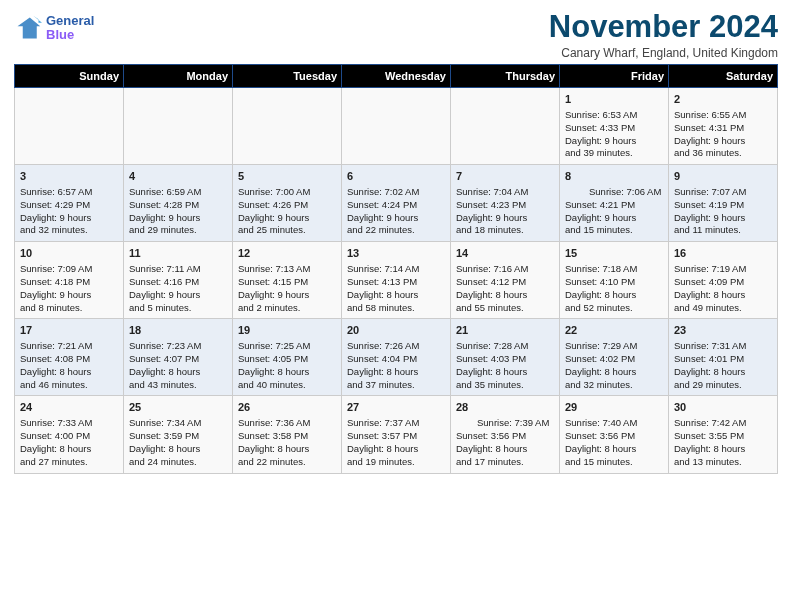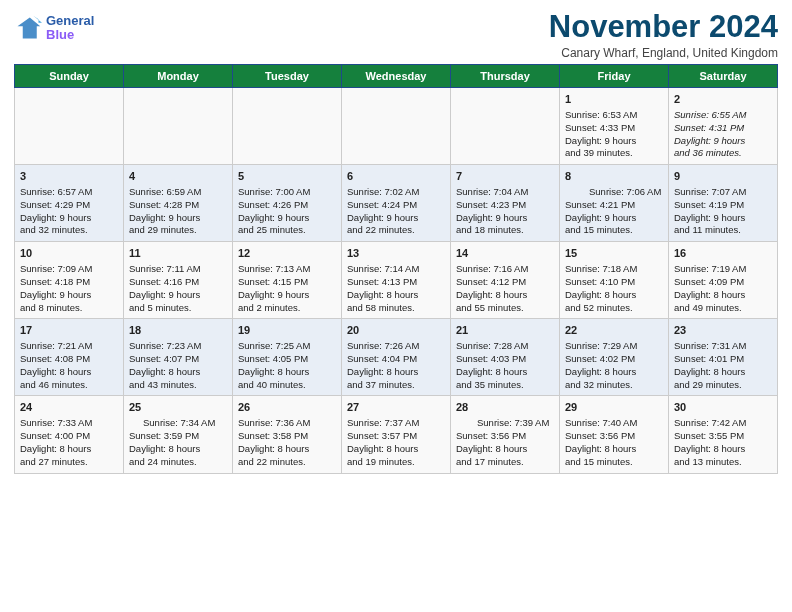--- a/index.html
+++ b/index.html
@@ -49,26 +49,26 @@
       font-size: 12px;
       color: #444;
       margin-top: 2px;
     }
     table {
       width: 100%;
       border-collapse: collapse;
       table-layout: fixed;
     }
     thead tr th {
-      background: #15803d;
+      background: #000000;
       color: #fff;
       font-size: 11px;
       font-weight: bold;
       padding: 5px 4px;
-      text-align: center;
+      text-align: right;
       border: 1px solid #1e4a8a;
     }
     tbody tr {
       height: 75px;
     }
     tbody tr:nth-child(odd) {
       background: #f9f9f9;
     }
     tbody tr:nth-child(even) {
       background: #e8eef6;
@@ -135,21 +135,21 @@
     <tr>
           <td class="empty"></td>
           <td class="empty"></td>
           <td class="empty"></td>
           <td class="empty"></td>
           <td class="empty"></td>
           <td><span class="day-num">1</span><span style="white-space: pre-line;">Sunrise: 6:53 AM
 Sunset: 4:33 PM
 Daylight: 9 hours
 and 39 minutes.</span></td>
-          <td><span class="day-num">2</span><span style="white-space: pre-line; font-style: italic;">Sunrise: 6:55 AM
+          <td><span class="day-num">2</span><span style="white-space: pre-line;">Sunrise: 6:55 AM
 Sunset: 4:31 PM
 Daylight: 9 hours
 and 36 minutes.</span></td>
         </tr>
         <tr>
           <td><span class="day-num">3</span><span style="white-space: pre-line;">Sunrise: 6:57 AM
 Sunset: 4:29 PM
 Daylight: 9 hours
 and 32 minutes.</span></td>
           <td><span class="day-num">4</span><span style="white-space: pre-line;">Sunrise: 6:59 AM
@@ -235,21 +235,21 @@
           <td><span class="day-num">23</span><span style="white-space: pre-line;">Sunrise: 7:31 AM
 Sunset: 4:01 PM
 Daylight: 8 hours
 and 29 minutes.</span></td>
         </tr>
         <tr>
           <td><span class="day-num">24</span><span style="white-space: pre-line;">Sunrise: 7:33 AM
 Sunset: 4:00 PM
 Daylight: 8 hours
 and 27 minutes.</span></td>
-          <td><span class="day-num">25</span><span style="white-space: pre-line; margin-left: 14px;">Sunrise: 7:34 AM
+          <td><span class="day-num">25</span><span style="white-space: pre-line;">Sunrise: 7:34 AM
 Sunset: 3:59 PM
 Daylight: 8 hours
 and 24 minutes.</span></td>
           <td><span class="day-num">26</span><span style="white-space: pre-line;">Sunrise: 7:36 AM
 Sunset: 3:58 PM
 Daylight: 8 hours
 and 22 minutes.</span></td>
           <td><span class="day-num">27</span><span style="white-space: pre-line;">Sunrise: 7:37 AM
 Sunset: 3:57 PM
 Daylight: 8 hours

